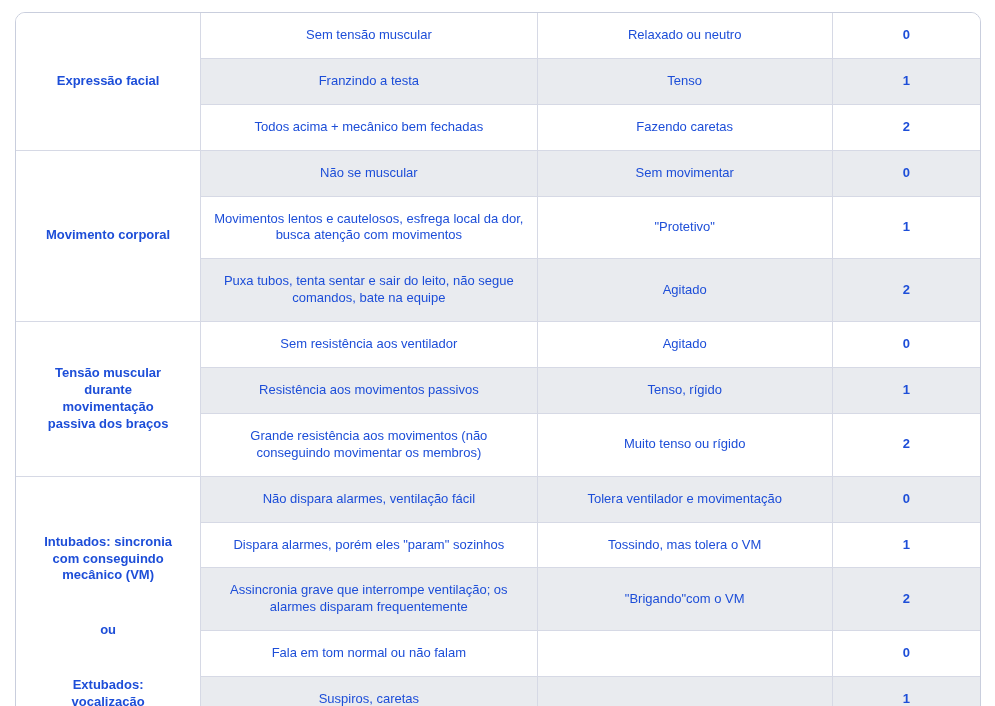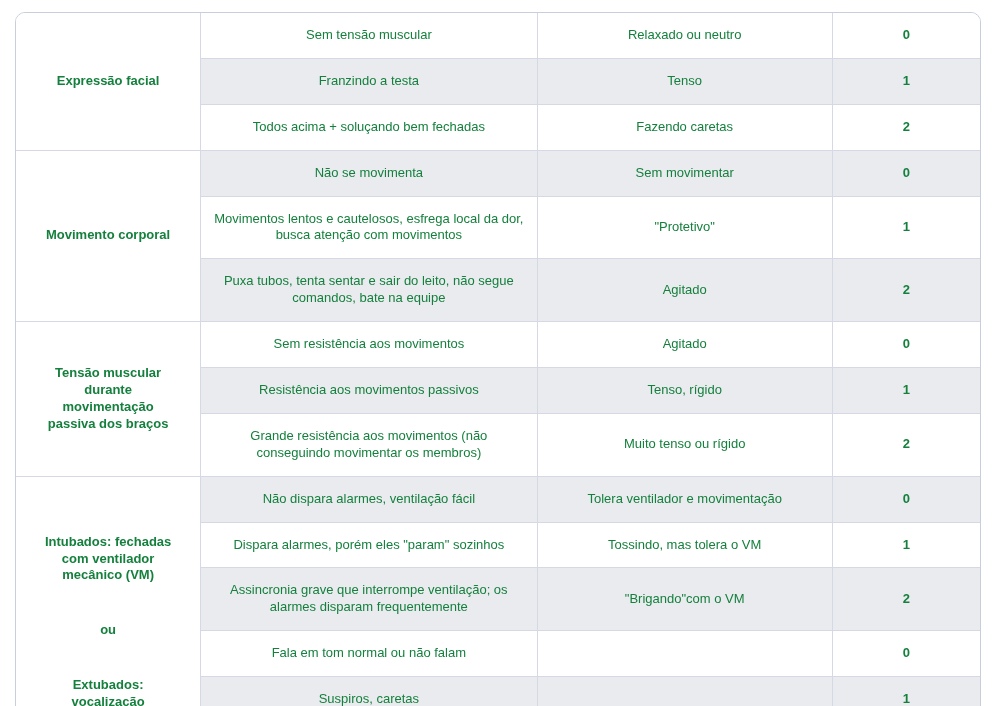--- a/index.html
+++ b/index.html
@@ -25,21 +25,21 @@
     table-layout: fixed;
     width: calc(100% + 2px);
     margin: -1px;
   }
   table.scale td {
     border: 1px solid #d6d9e5;
     text-align: center;
     vertical-align: middle;
     font-size: 13px;
     line-height: 1.3;
-    color: #15803d;
+    color: #1d4ed8;
     padding: 14px 12px;
     box-sizing: border-box;
     background: #ffffff;
     height: 45px;
   }
   tr.alt td { background: #e9ebef; }
   td.cat {
     background: #ffffff !important;
     font-weight: bold;
     color: #28275c;
@@ -75,66 +75,66 @@
       <td>Sem tensão muscular</td>
       <td>Relaxado ou neutro</td>
       <td class="score">0</td>
     </tr>
     <tr class="alt">
       <td>Franzindo a testa</td>
       <td>Tenso</td>
       <td class="score">1</td>
     </tr>
     <tr>
-      <td>Todos acima + soluçando bem fechadas</td>
+      <td>Todos acima + mecânico bem fechadas</td>
       <td>Fazendo caretas</td>
       <td class="score">2</td>
     </tr>
 
     <tr class="alt">
       <td class="cat" rowspan="3">
         <div class="cat-block">Movimento corporal</div>
       </td>
-      <td>Não se movimenta</td>
+      <td>Não se muscular</td>
       <td>Sem movimentar</td>
       <td class="score">0</td>
     </tr>
     <tr>
       <td>Movimentos lentos e cautelosos, esfrega local da dor, busca atenção com movimentos</td>
       <td>"Protetivo"</td>
       <td class="score">1</td>
     </tr>
     <tr class="alt">
       <td>Puxa tubos, tenta sentar e sair do leito, não segue comandos, bate na equipe</td>
       <td>Agitado</td>
       <td class="score">2</td>
     </tr>
 
     <tr>
       <td class="cat" rowspan="3">
         <div class="cat-block">Tensão muscular durante movimentação passiva dos braços</div>
       </td>
-      <td>Sem resistência aos movimentos</td>
+      <td>Sem resistência aos ventilador</td>
       <td>Agitado</td>
       <td class="score">0</td>
     </tr>
     <tr class="alt">
       <td>Resistência aos movimentos passivos</td>
       <td>Tenso, rígido</td>
       <td class="score">1</td>
     </tr>
     <tr>
       <td>Grande resistência aos movimentos (não conseguindo movimentar os membros)</td>
       <td>Muito tenso ou rígido</td>
       <td class="score">2</td>
     </tr>
 
     <tr class="alt">
       <td class="cat" rowspan="6">
-        <div class="cat-block">Intubados: fechadas com ventilador mecânico (VM)</div>
+        <div class="cat-block">Intubados: sincronia com conseguindo mecânico (VM)</div>
         <div class="cat-block cat-gap">ou</div>
         <div class="cat-block">Extubados: vocalização</div>
       </td>
       <td>Não dispara alarmes, ventilação fácil</td>
       <td>Tolera ventilador e movimentação</td>
       <td class="score">0</td>
     </tr>
     <tr>
       <td>Dispara alarmes, porém eles "param" sozinhos</td>
       <td>Tossindo, mas tolera o VM</td>

